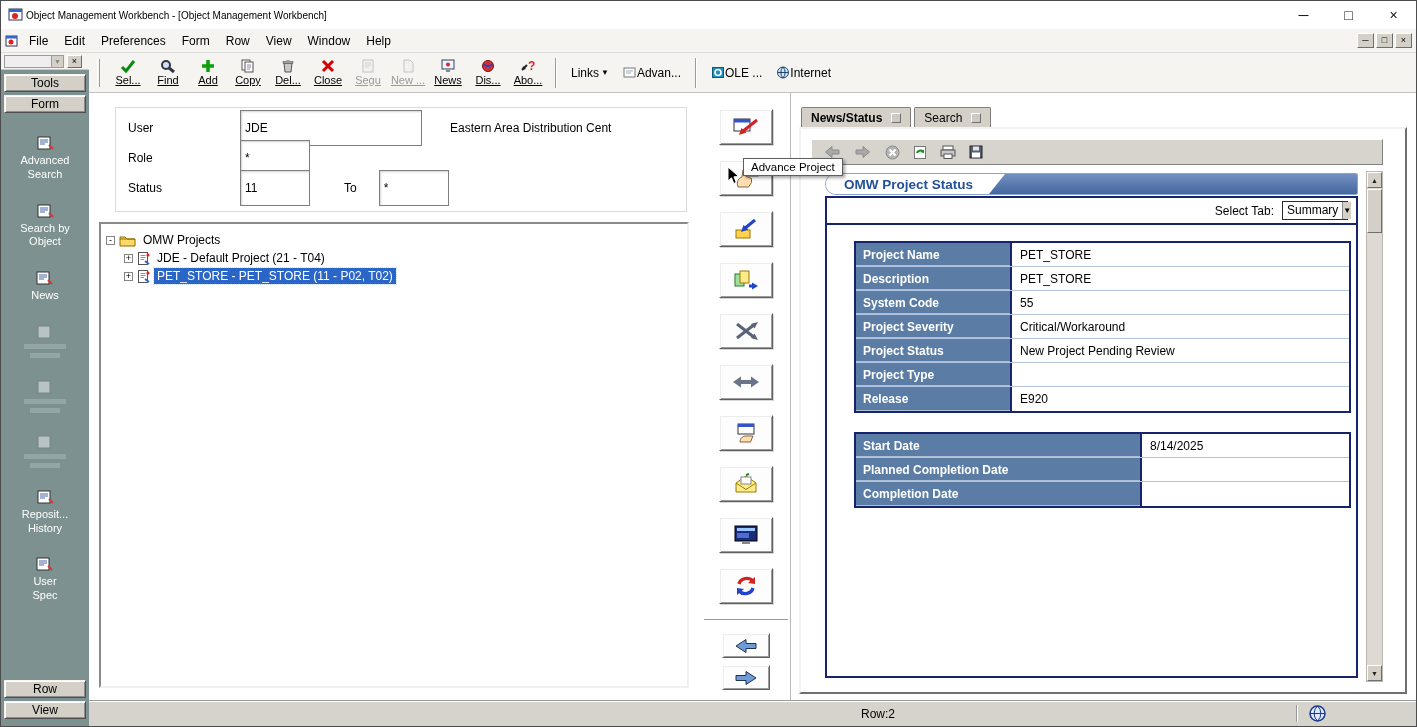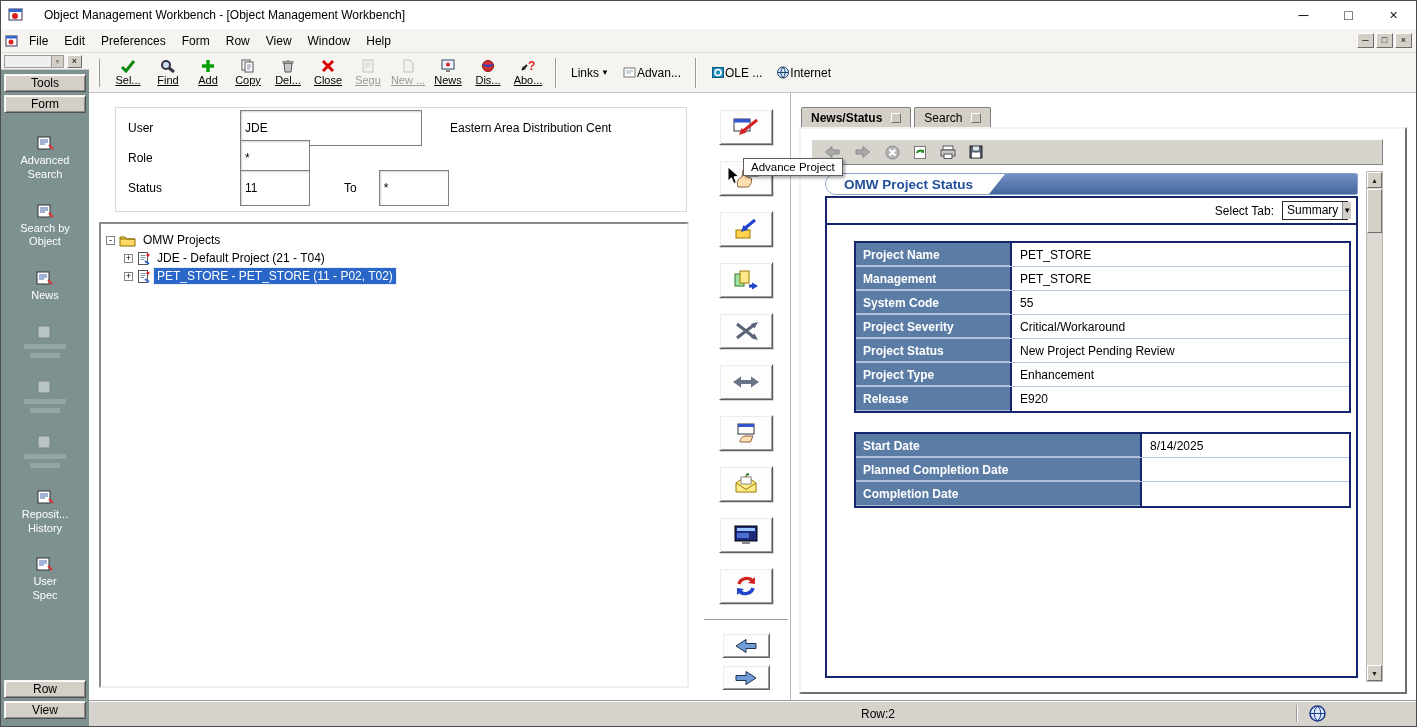--- a/index.html
+++ b/index.html
@@ -2,21 +2,21 @@
 <html><head>
 <meta charset="utf-8">
 <style>
   html,body{margin:0;padding:0;}
   body{font-family:"Liberation Sans",sans-serif;background:#9a9a9a;}
   *{box-sizing:border-box;}
   #win{width:1417px;height:727px;background:#fff;border:1px solid #4d4d4d;display:flex;flex-direction:column;position:relative;overflow:hidden;color:#000;font-size:12px;}
 
   
   .titlebar{flex:0 0 28px;background:#fff;display:flex;align-items:center;padding-left:7px;}
-  .t-text{font-size:12px;margin-left:20px;}
+  .t-text{font-size:10px;margin-left:2px;}
   .cap-btns{margin-left:auto;display:flex;height:100%;}
   .cap-btn{width:45px;display:flex;align-items:center;justify-content:center;font-size:14px;color:#111;}
 
   
   .menubar{flex:0 0 24px;background:#f5f4f1;display:flex;align-items:center;padding-left:4px;border-bottom:1px solid #dcdcdc;}
   .menu-item{padding:4px 8px;font-size:12px;}
   .mdi-btns{margin-left:auto;display:flex;gap:2px;padding-right:4px;}
   .mdi-btn{width:17px;height:15px;background:#d4d0c8;border:1px solid;border-color:#fff #6d6d6d #6d6d6d #fff;font-size:9px;line-height:12px;text-align:center;}
 
   
@@ -636,38 +636,37 @@
                       <span class="cbtn">▼</span>
                     </div>
                   </div>
                   <div class="tables">
                     <div class="info-table t1">
                       <div class="i-row">
                         <div class="i-label">Project Name</div>
                         <div class="i-value">PET_STORE</div>
                       </div>
                       <div class="i-row">
-                        <div class="i-label">Management</div>
+                        <div class="i-label">Description</div>
                         <div class="i-value">PET_STORE</div>
                       </div>
                       <div class="i-row">
                         <div class="i-label">System Code</div>
                         <div class="i-value">55</div>
                       </div>
                       <div class="i-row">
                         <div class="i-label">Project Severity</div>
                         <div class="i-value">Critical/Workaround</div>
                       </div>
                       <div class="i-row">
                         <div class="i-label">Project Status</div>
                         <div class="i-value">New Project Pending Review</div>
                       </div>
                       <div class="i-row">
                         <div class="i-label">Project Type</div>
-                        <div class="i-value">Enhancement</div>
                       </div>
                       <div class="i-row">
                         <div class="i-label">Release</div>
                         <div class="i-value">E920</div>
                       </div>
                     </div>
                     <div class="info-table t2">
                       <div class="i-row">
                         <div class="i-label">Start Date</div>
                         <div class="i-value">8/14/2025</div>

